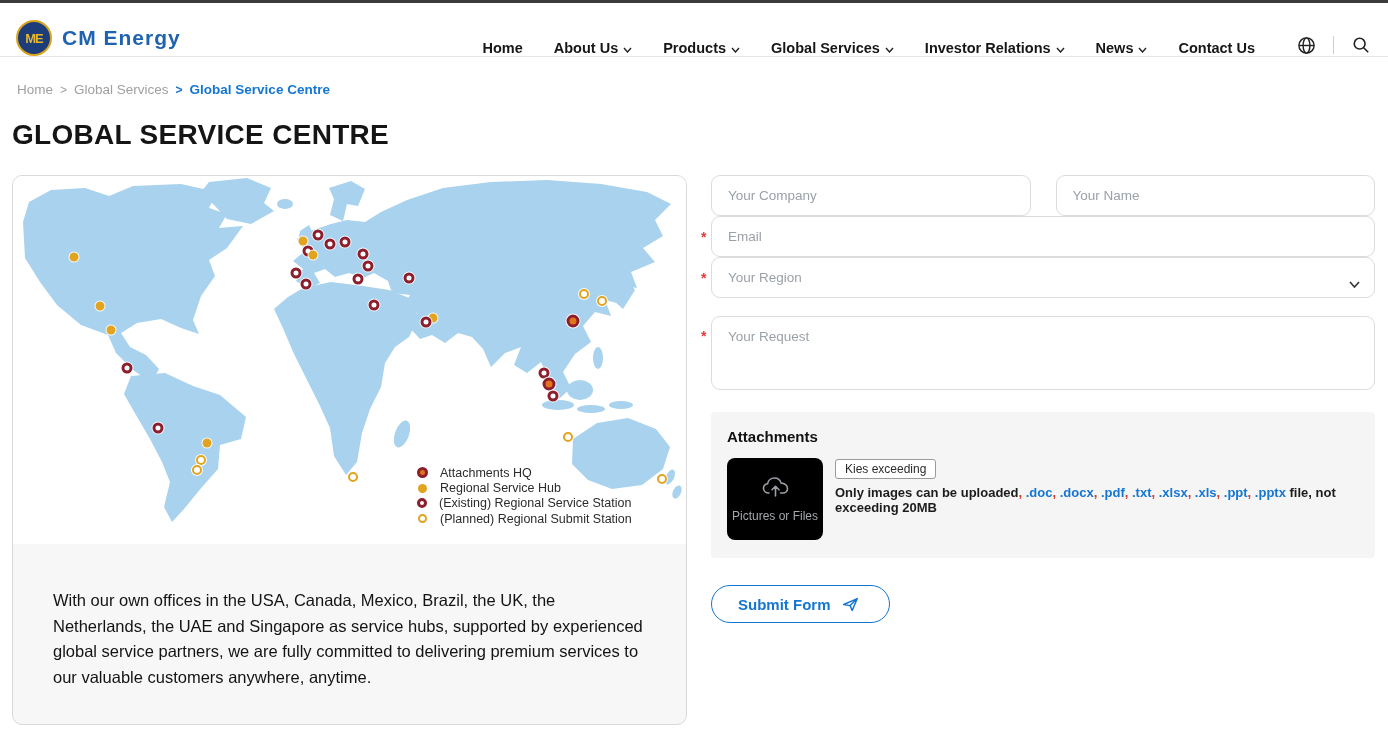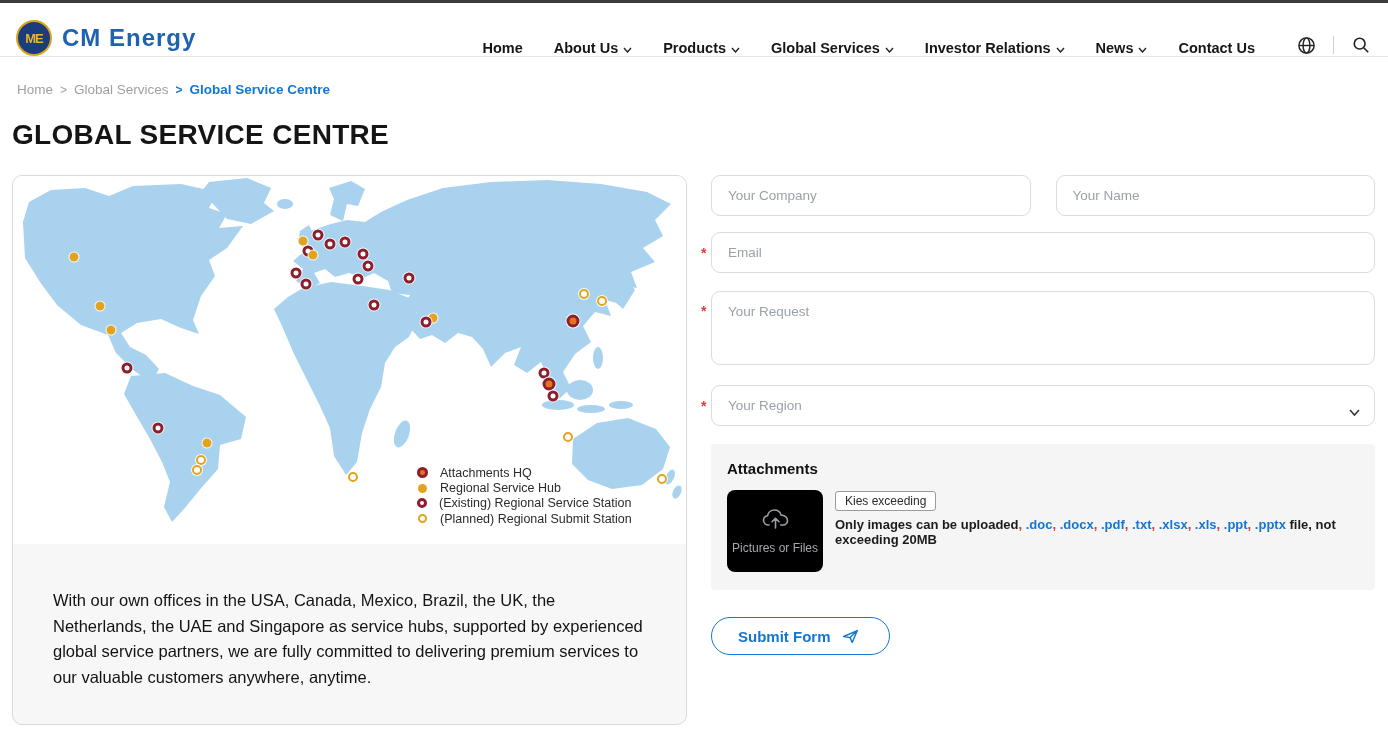--- a/index.html
+++ b/index.html
@@ -7,21 +7,21 @@
     --hqc:#e0751c; --red:#e23b3b; --ink:#151515; --muted:#9ba1a8; --line:#dcdcdc;
   }
   *{box-sizing:border-box;margin:0;padding:0;font-family:"Liberation Sans",sans-serif;}
   html,body{width:1388px;height:751px;background:#fff;overflow:hidden;}
   .top-strip{height:3px;background:#3b3b3b;width:100%;}
   
   header{height:54px;display:flex;align-items:flex-end;padding:0 16px;border-bottom:1px solid #e5e5e5;background:#fff;}
   .logo{display:flex;align-items:center;gap:10px;cursor:pointer;}
   .logo-circle{width:36px;height:36px;border-radius:50%;background:#1d3d7a;border:2px solid #d9a521;
     display:flex;align-items:center;justify-content:center;color:#e6b62c;font-weight:700;font-size:13px;letter-spacing:-1px;}
-  .brand{color:#1e63b0;font-weight:700;font-size:24px;letter-spacing:1px;}
+  .brand{color:#1e63b0;font-weight:700;font-size:21px;letter-spacing:1px;}
   nav{margin-left:auto;display:flex;align-items:center;gap:31px;}
   .nav-item{display:flex;align-items:center;gap:5px;font-size:14.5px;font-weight:600;color:#161616;cursor:pointer;white-space:nowrap;}
   .nav-item svg{margin-top:2px;}
   .hdr-icons{display:flex;align-items:center;margin-left:40px;}
   .hdr-icons .icon-btn{width:22px;height:22px;display:flex;align-items:center;justify-content:center;cursor:pointer;}
   .hdr-divider{width:1px;height:18px;background:#cfcfcf;margin:0 16px;}
   
   .breadcrumb{margin:25px 0 0 17px;font-size:13.5px;color:#a0a0a0;display:flex;gap:7px;align-items:center;}
   .breadcrumb .crumb{cursor:pointer;}
   .breadcrumb .sep{font-size:12px;}
@@ -46,21 +46,21 @@
   .lgd-mark{flex:none;border-radius:50%;}
   .lgd-mark.hq{width:11px;height:11px;background:var(--hqc);border:3px solid var(--maroon);}
   .lgd-mark.hub{width:9px;height:9px;background:var(--gold);margin:0 1px;}
   .lgd-mark.existing{width:10px;height:10px;background:#fff;border:3px solid var(--maroon);}
   .lgd-mark.planned{width:9px;height:9px;background:#fff;border:2.5px solid var(--gold);margin:0 1px;}
   .lgd-label{font-size:12.5px;color:#2b2b2b;}
   .intro{padding:44px 42px 0 40px;font-size:16.5px;line-height:25.5px;color:#131313;}
   
   .form-col{flex:1;}
   .row2{display:flex;gap:25px;}
-  .field{position:relative;flex:1;margin-top:16px;}
+  .field{position:relative;flex:1;}
   .row2 .field{margin-top:0;}
   .field.req::before{content:"*";color:var(--red);position:absolute;left:-10px;top:13px;font-size:14px;font-weight:700;}
   input,textarea,select{width:100%;border:1px solid var(--line);border-radius:9px;background:#fff;
     font-size:13.5px;color:#333;outline:none;}
   input{height:41px;padding:0 16px;}
   input::placeholder,textarea::placeholder{color:var(--muted);}
   textarea{height:74px;padding:12px 16px;resize:none;margin-top:1px;}
   .field.ta{margin-top:17px;}
   select{height:41px;padding:0 16px;appearance:none;-webkit-appearance:none;color:var(--muted);}
   .sel-chev{position:absolute;right:15px;top:17px;pointer-events:none;}
@@ -243,30 +243,30 @@
       <div class="field">
         <input placeholder="Your Company" style="">
       </div>
       <div class="field">
         <input placeholder="Your Name" style="">
       </div>
     </div>
     <div class="field req">
       <input placeholder="Email" style="">
     </div>
-    <div class="field req ta">
-      <textarea placeholder="Your Request" style=""></textarea>
-    </div>
     <div class="field req">
       <select id="regionSel"><option value="">Your Region</option></select>
       <span class="sel-chev">
         <svg width="11" height="7" viewBox="0 0 11 7" fill="none" stroke="#333" stroke-width="1.6">
             <polyline points="1,1 5.5,6 10,1"></polyline>
           </svg>
       </span>
+    </div>
+    <div class="field req ta">
+      <textarea placeholder="Your Request" style=""></textarea>
     </div>
 
     <div class="attach">
       <div class="attach-title">Attachments</div>
       <div class="attach-row">
         <div class="tile">
           <svg width="27" height="22" viewBox="0 0 27 22" fill="none" stroke="#9aa0a6" stroke-width="1.6" stroke-linecap="round" stroke-linejoin="round">
             <path d="M7 17 C3.5 17 1.5 14.8 1.5 12.2 C1.5 9.8 3.3 8 5.6 7.7 C6.2 4.4 9 2 12.4 2 C15.6 2 18.3 4.1 19.1 7.1 C22.4 7.1 25.5 9.3 25.5 12.5 C25.5 15 23.6 17 20.8 17 L18.5 17"></path>
             <path d="M13.5 20 L13.5 10.5 M10 13.8 L13.5 10.3 L17 13.8"></path>
           </svg>

